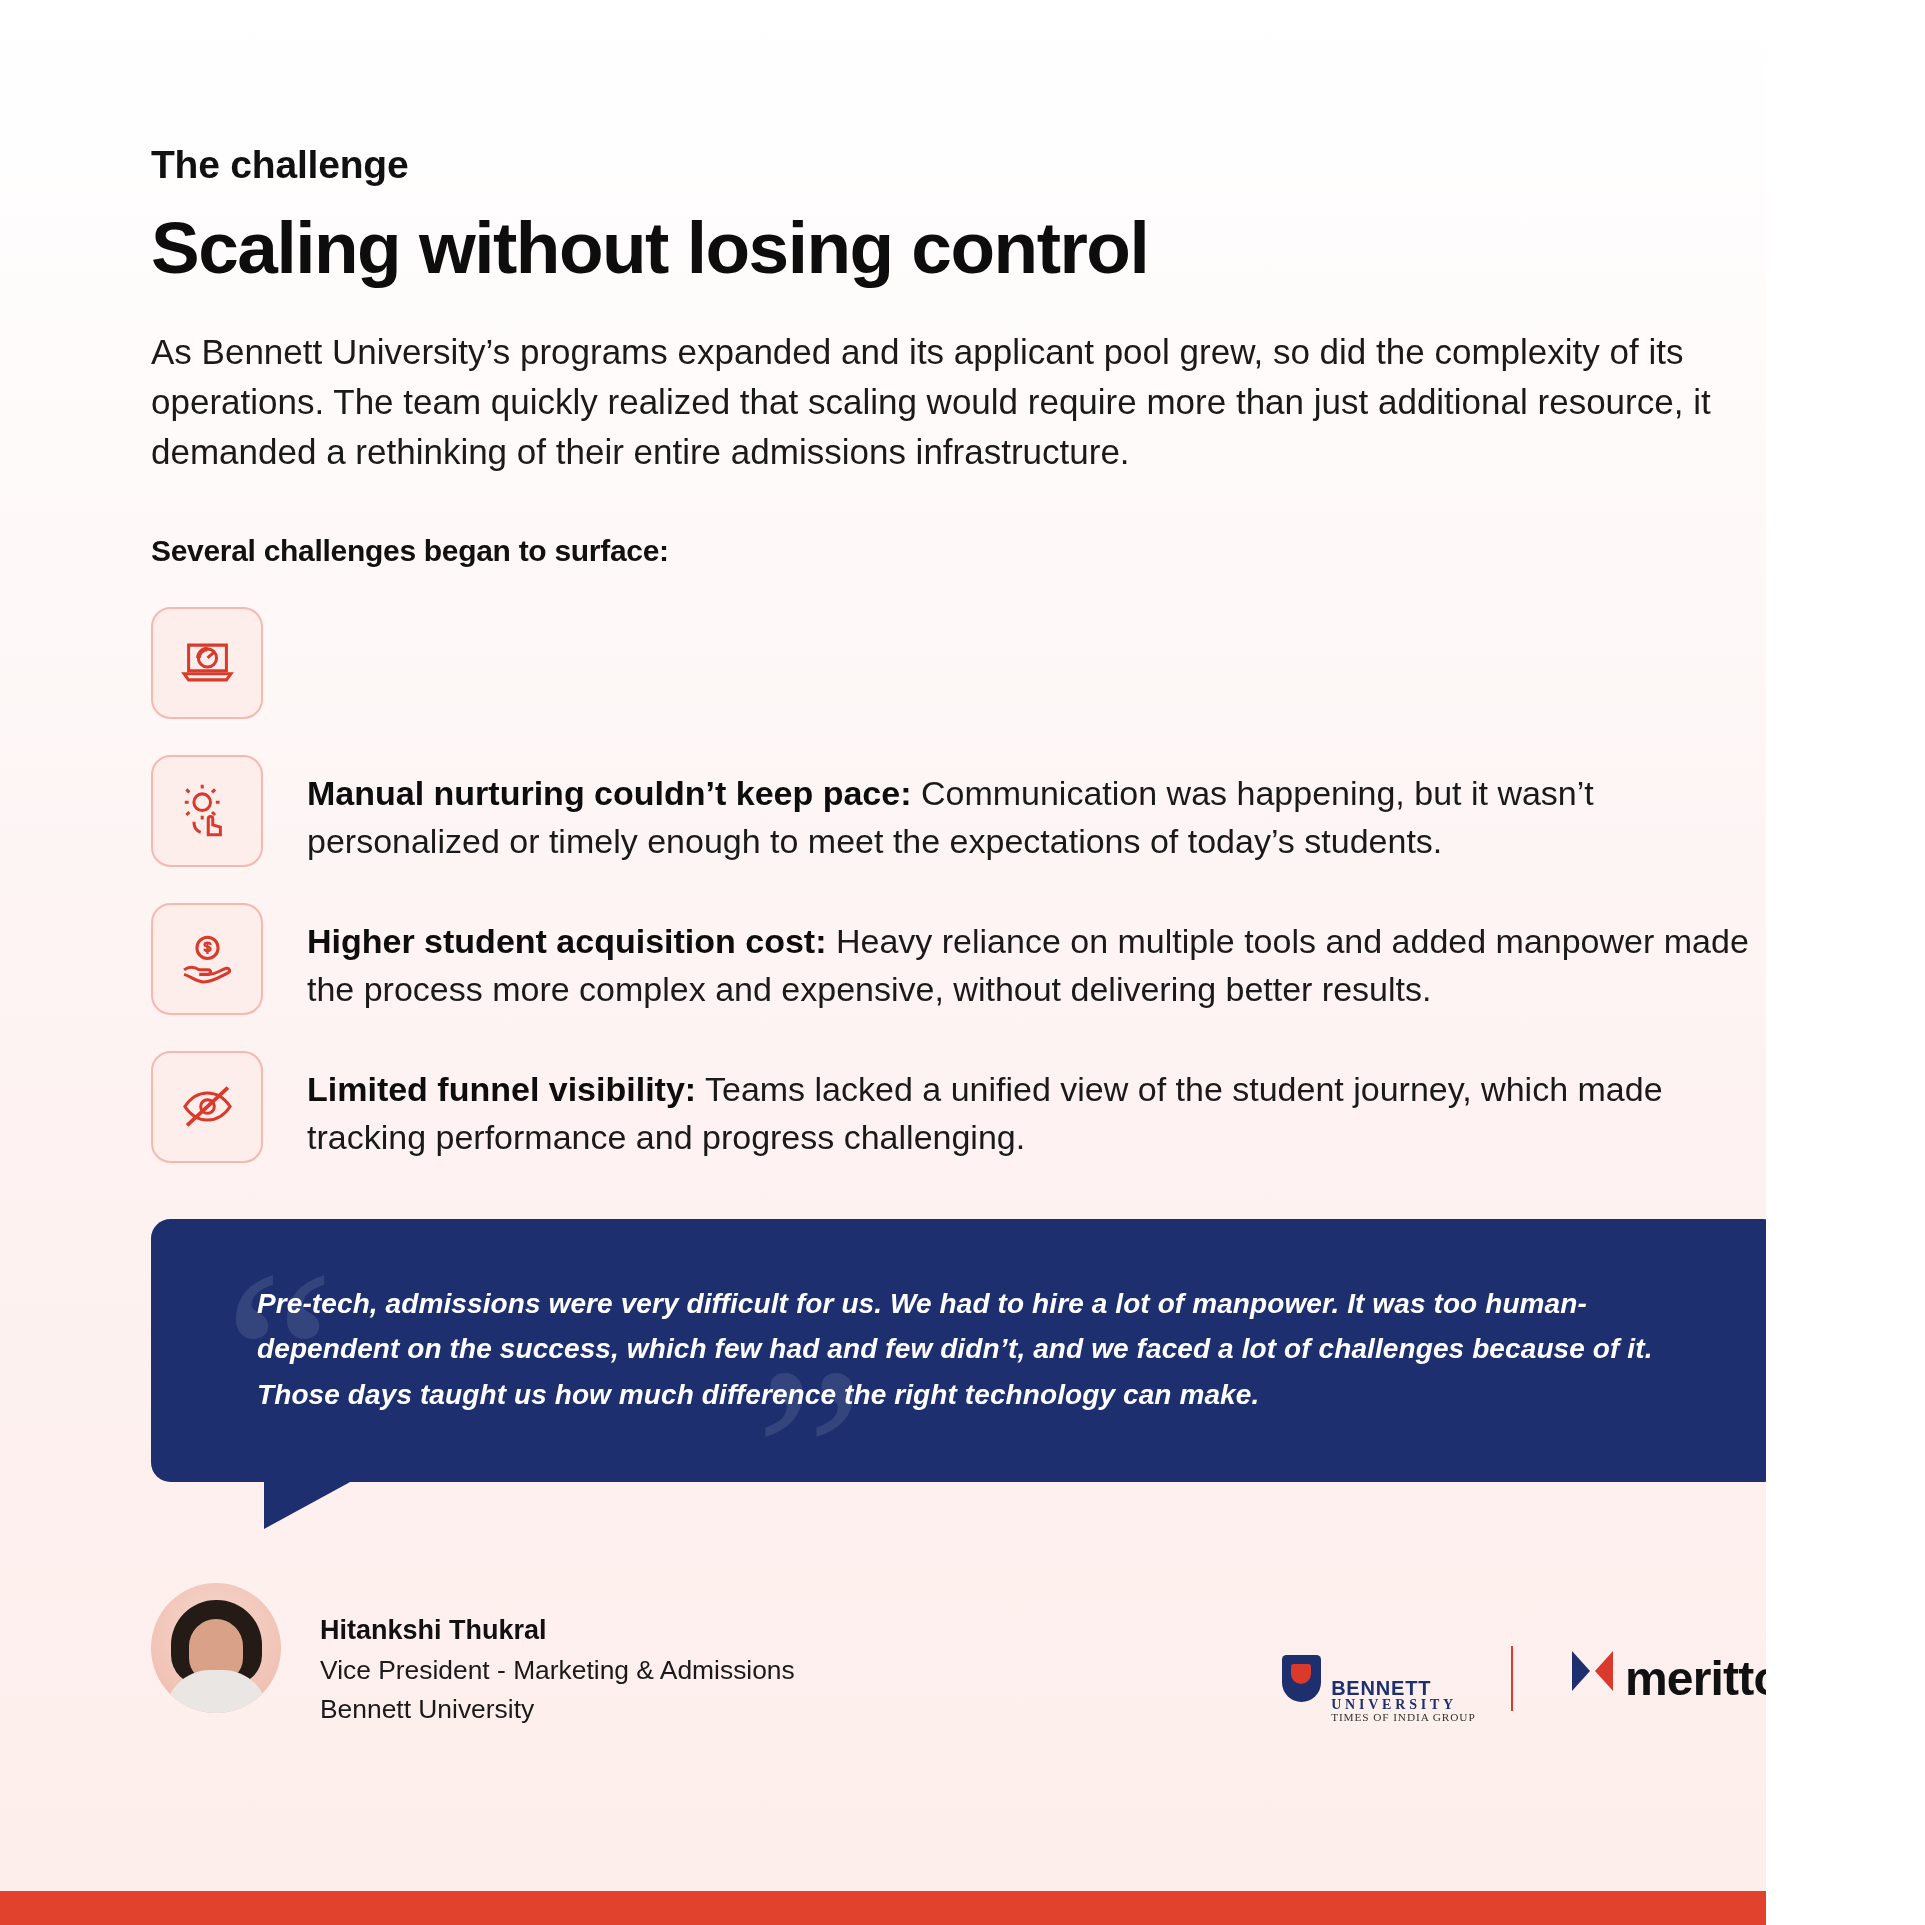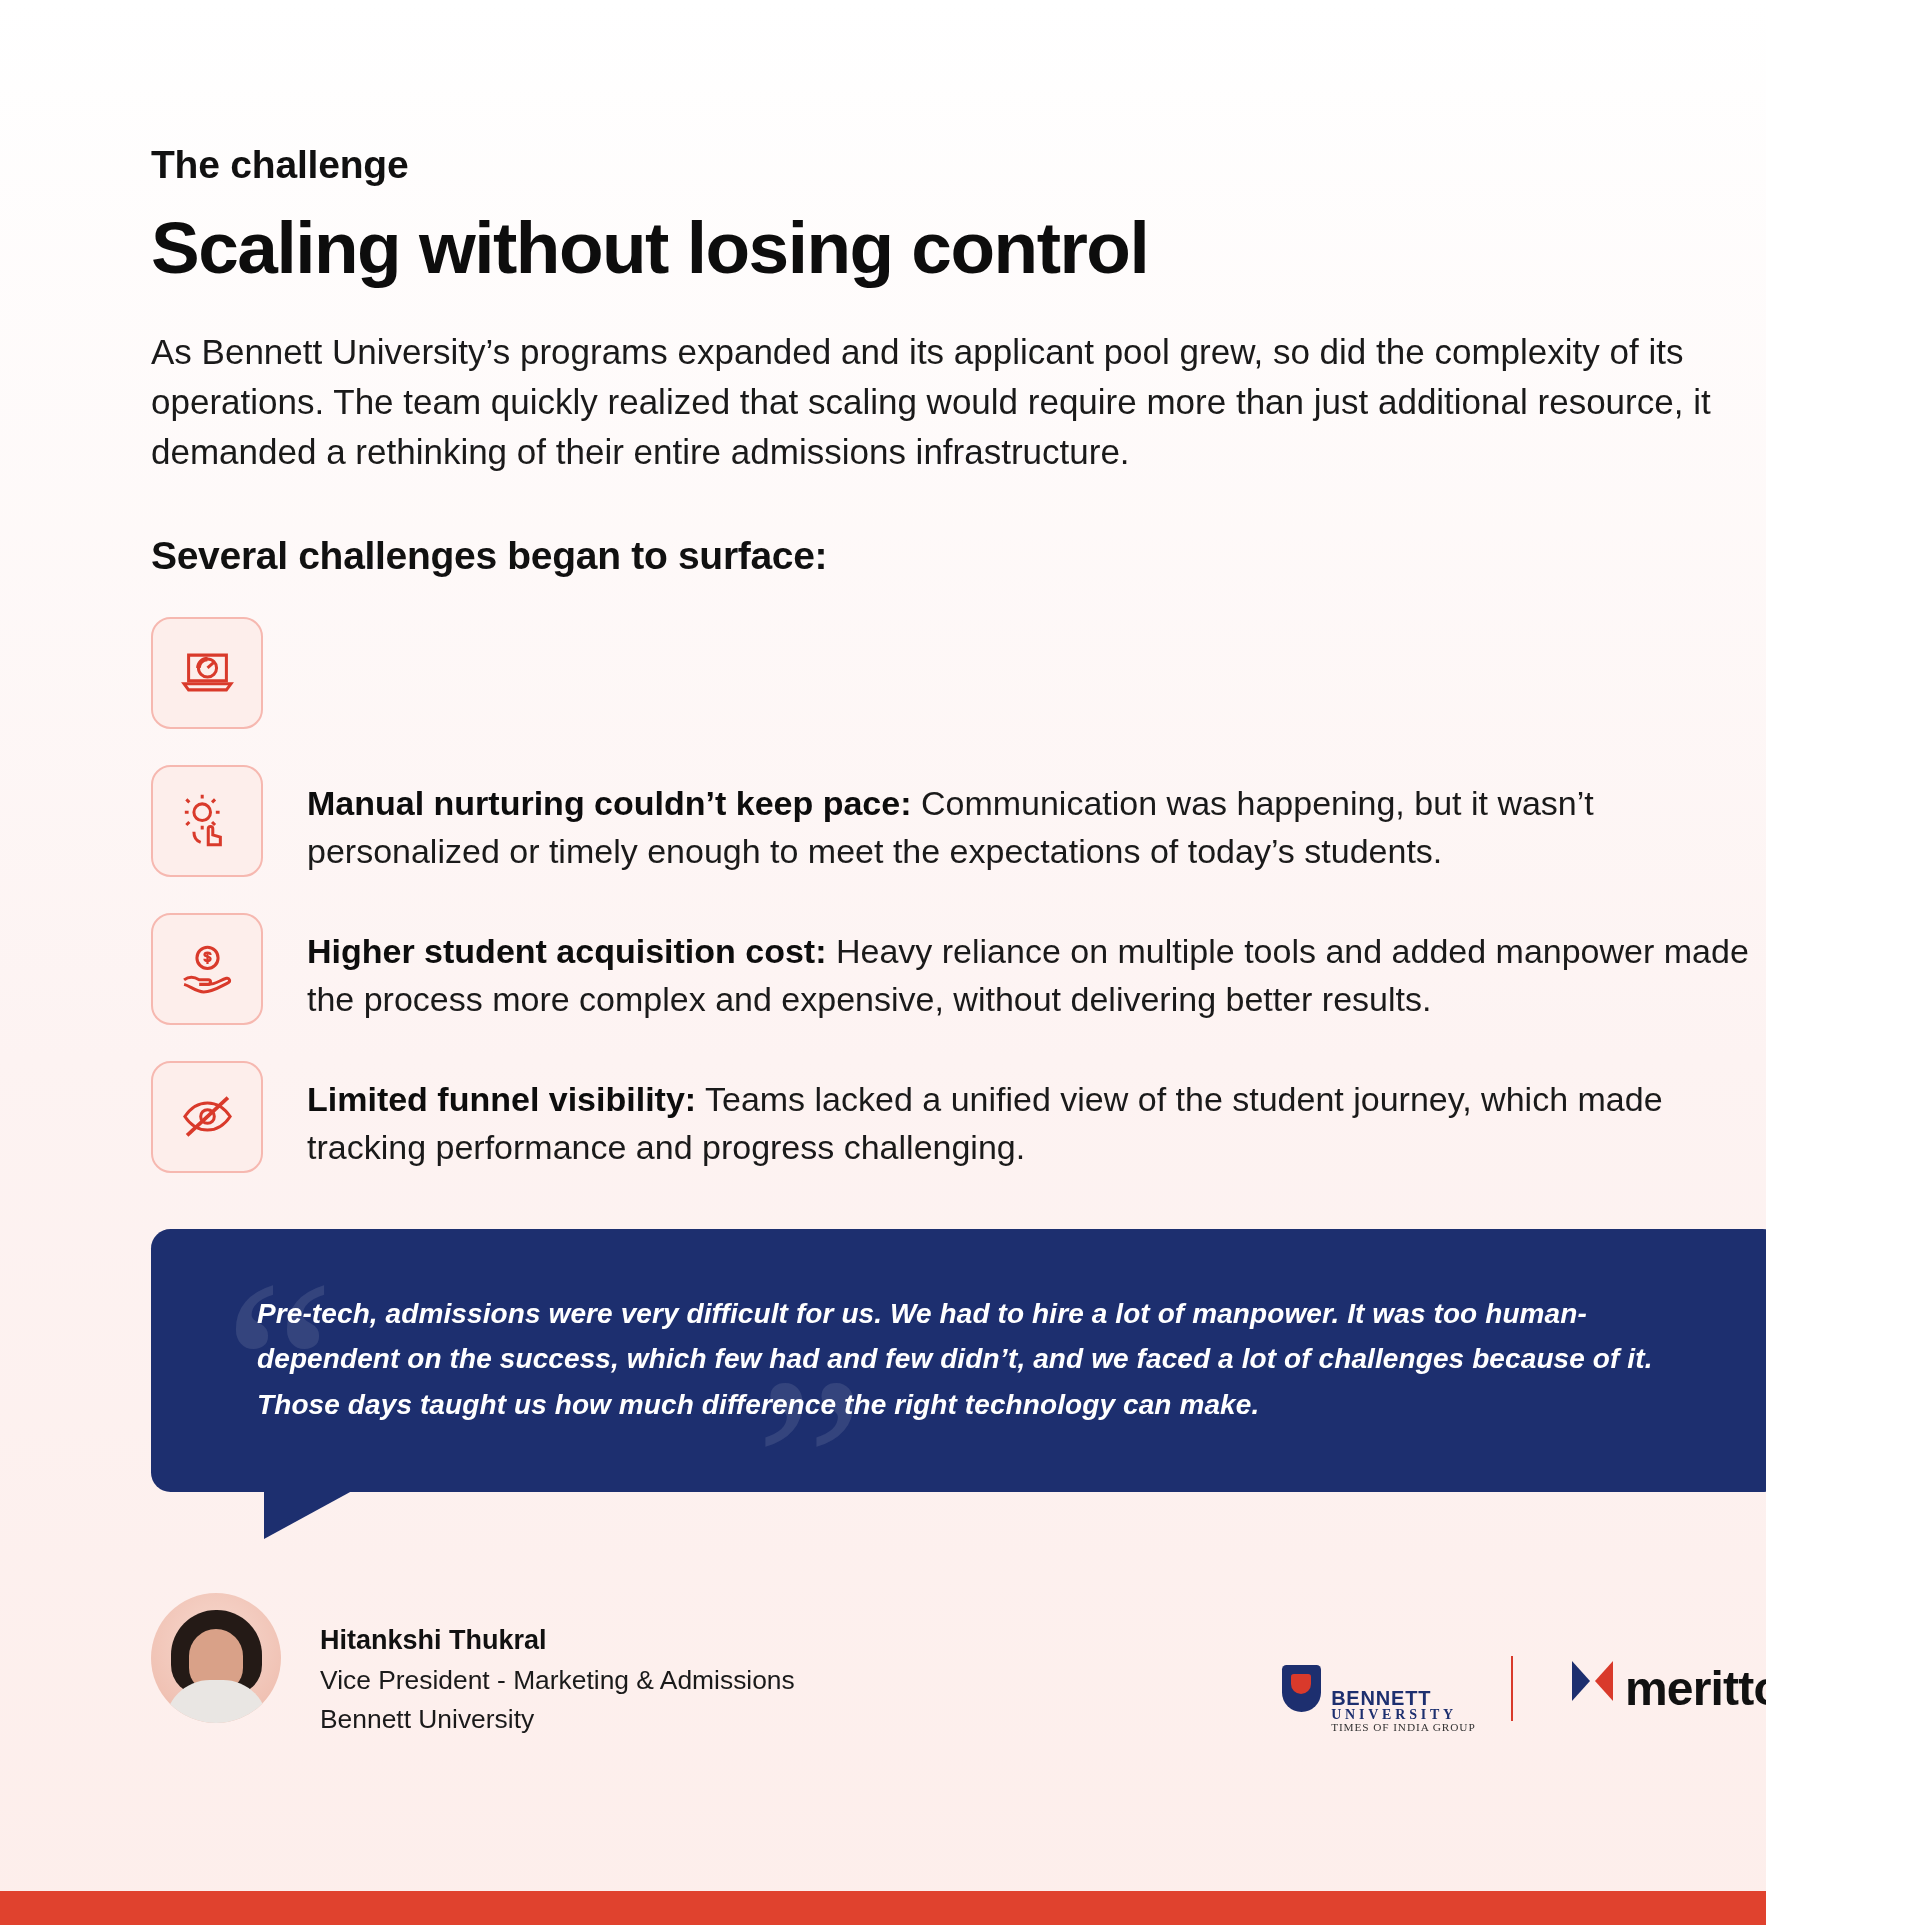--- a/index.html
+++ b/index.html
@@ -39,21 +39,21 @@
   .intro {
     margin-top: 39px;
     font-size: 35px;
     line-height: 1.43;
     color: #1a1a1a;
     max-width: 1609px;
     font-weight: 400;
   }
   .sub-head {
     margin-top: 57px;
-    font-size: 39px;
+    font-size: 30px;
     font-weight: bold;
     color: #111111;
     letter-spacing: -0.3px;
   }
   .challenges {
     margin-top: 39px;
   }
   .challenge-row {
     display: flex;
     align-items: flex-start;

